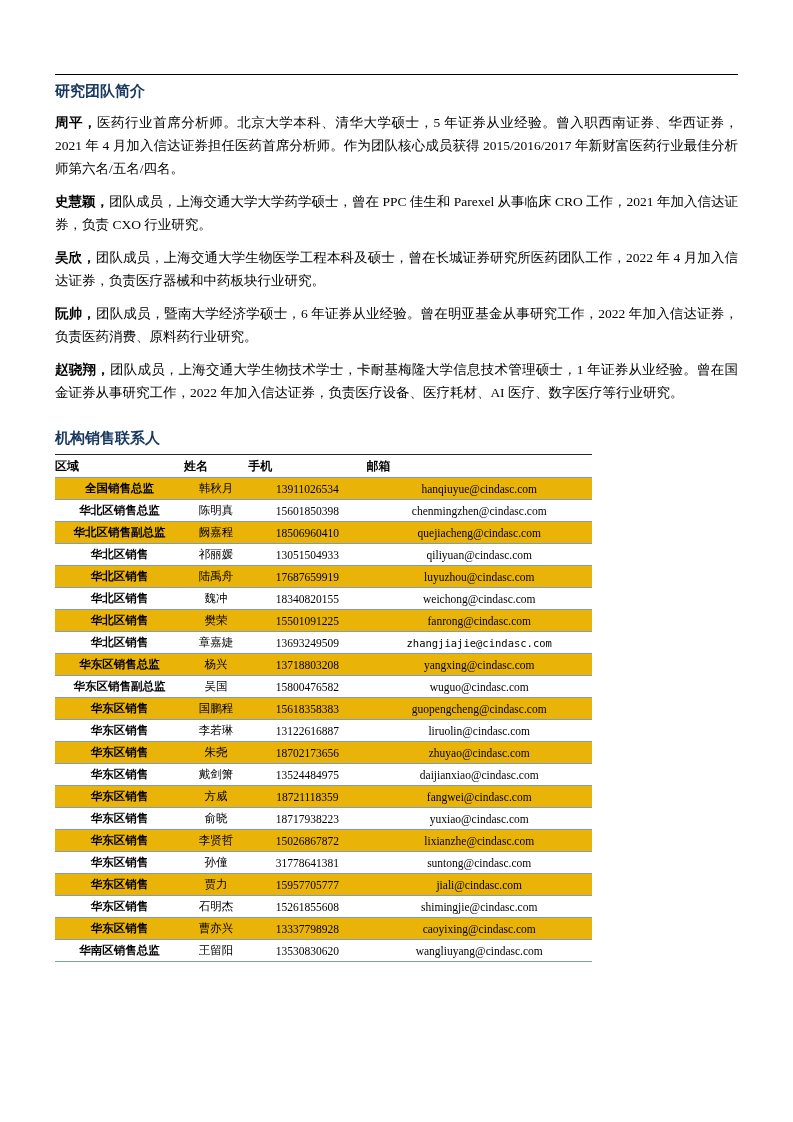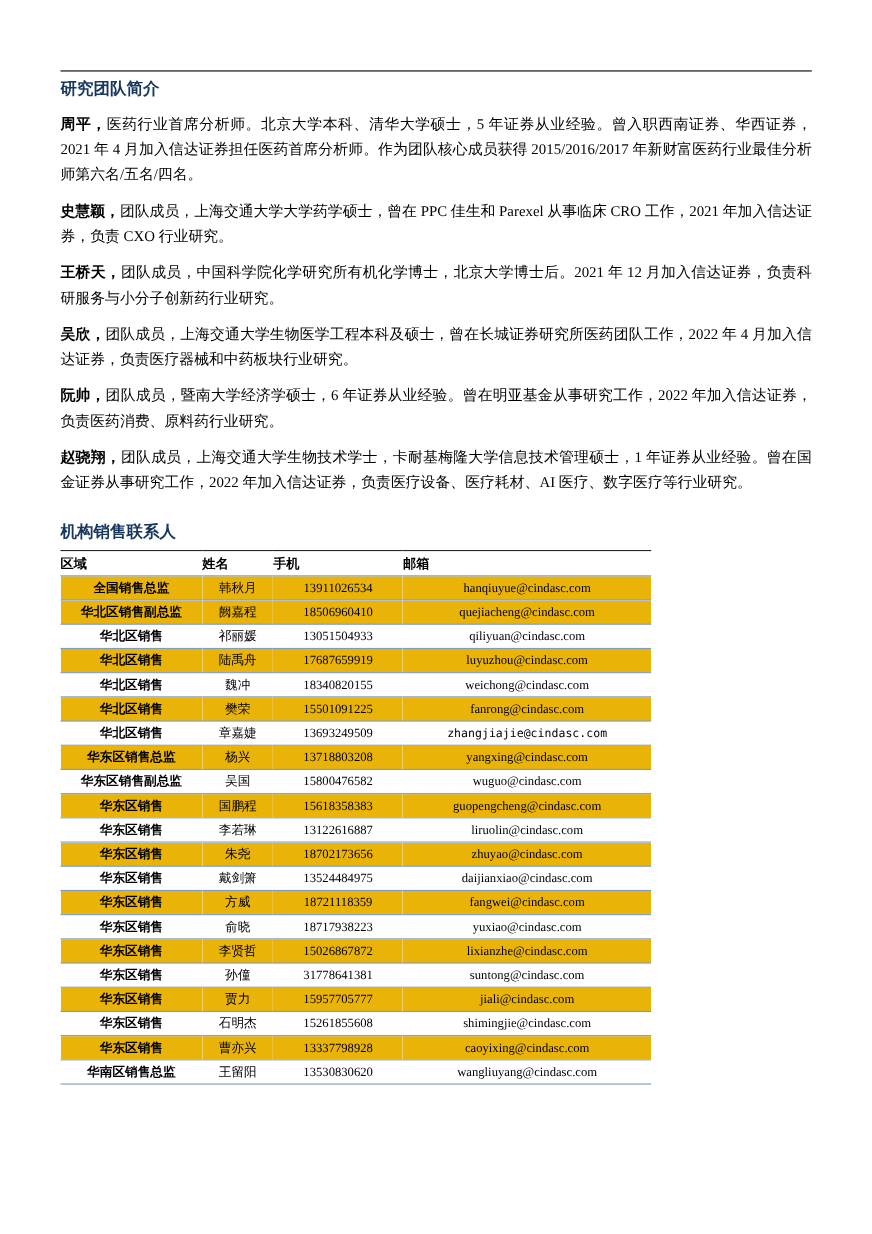--- a/index.html
+++ b/index.html
@@ -6,21 +6,21 @@
   .page{
     position:relative;
     width:793px;height:1122px;
     background:#ffffff;
     font-family:"Liberation Serif","DejaVu Serif",serif;
     color:#000;
     overflow:hidden;
   }
   .content{
     position:absolute;
-    left:55px;top:64px;
+    left:55px;top:74px;
     width:683px;
   }
   .top-rule{
     border:none;
     border-top:1.5px solid #000;
     margin:0 0 6px 0;
   }
   .section-title{
     font-family:"Liberation Sans","DejaVu Sans",sans-serif;
     font-size:15px;
@@ -77,21 +77,20 @@
 
     <hr class="top-rule">
 
     <h2 class="section-title">研究团队简介</h2>
 
     <div class="members" id="members">
   <p class="member"><b class="member-name">周平，</b><span class="member-bio">医药行业首席分析师。北京大学本科、清华大学硕士，5 年证券从业经验。曾入职西南证券、华西证券，2021 年 4 月加入信达证券担任医药首席分析师。作为团队核心成员获得 2015/2016/2017 年新财富医药行业最佳分析师第六名/五名/四名。</span></p>
 
   <p class="member"><b class="member-name">史慧颖，</b><span class="member-bio">团队成员，上海交通大学大学药学硕士，曾在 PPC 佳生和 Parexel 从事临床 CRO 工作，2021 年加入信达证券，负责 CXO 行业研究。</span></p>
 
-  <p class="member"><b class="member-name">王桥天，</b><span class="member-bio">团队成员，中国科学院化学研究所有机化学博士，北京大学博士后。2021 年 12 月加入信达证券，负责科研服务与小分子创新药行业研究。</span></p>
 
   <p class="member"><b class="member-name">吴欣，</b><span class="member-bio">团队成员，上海交通大学生物医学工程本科及硕士，曾在长城证券研究所医药团队工作，2022 年 4 月加入信达证券，负责医疗器械和中药板块行业研究。</span></p>
 
   <p class="member"><b class="member-name">阮帅，</b><span class="member-bio">团队成员，暨南大学经济学硕士，6 年证券从业经验。曾在明亚基金从事研究工作，2022 年加入信达证券，负责医药消费、原料药行业研究。</span></p>
 
   <p class="member"><b class="member-name">赵骁翔，</b><span class="member-bio">团队成员，上海交通大学生物技术学士，卡耐基梅隆大学信息技术管理硕士，1 年证券从业经验。曾在国金证券从事研究工作，2022 年加入信达证券，负责医疗设备、医疗耗材、AI 医疗、数字医疗等行业研究。</span></p>
 </div>
 
     <h2 class="section-title contacts-title">机构销售联系人</h2>
 
@@ -105,20 +104,26 @@
         </tr>
       </thead>
       <tbody id="contact-rows">
   <tr class="shaded">
     <td class="col-region">全国销售总监</td>
     <td class="col-name">韩秋月</td>
     <td class="col-phone">13911026534</td>
     <td class="col-email">hanqiuyue@cindasc.com</td>
   </tr>
 
+  <tr>
+    <td class="col-region">华北区销售总监</td>
+    <td class="col-name">陈明真</td>
+    <td class="col-phone">15601850398</td>
+    <td class="col-email">chenmingzhen@cindasc.com</td>
+  </tr>
 
   <tr class="shaded">
     <td class="col-region">华北区销售副总监</td>
     <td class="col-name">阙嘉程</td>
     <td class="col-phone">18506960410</td>
     <td class="col-email">quejiacheng@cindasc.com</td>
   </tr>
 
   <tr>
     <td class="col-region">华北区销售</td>

